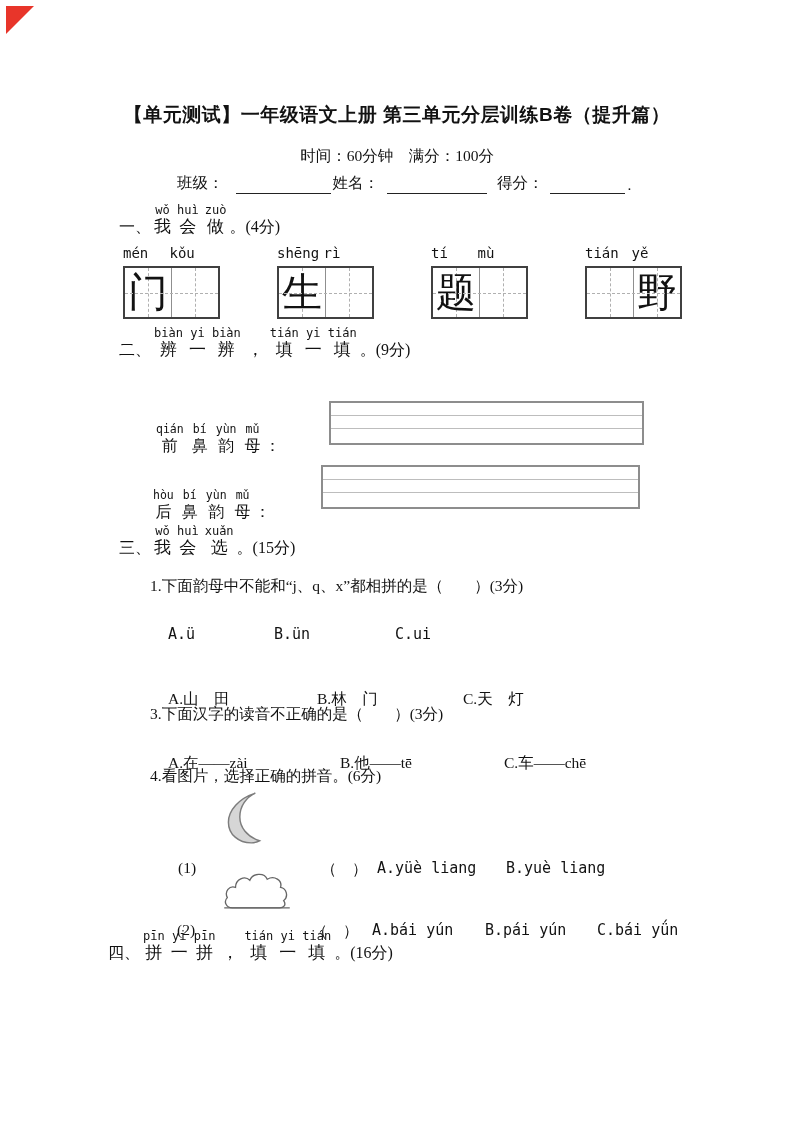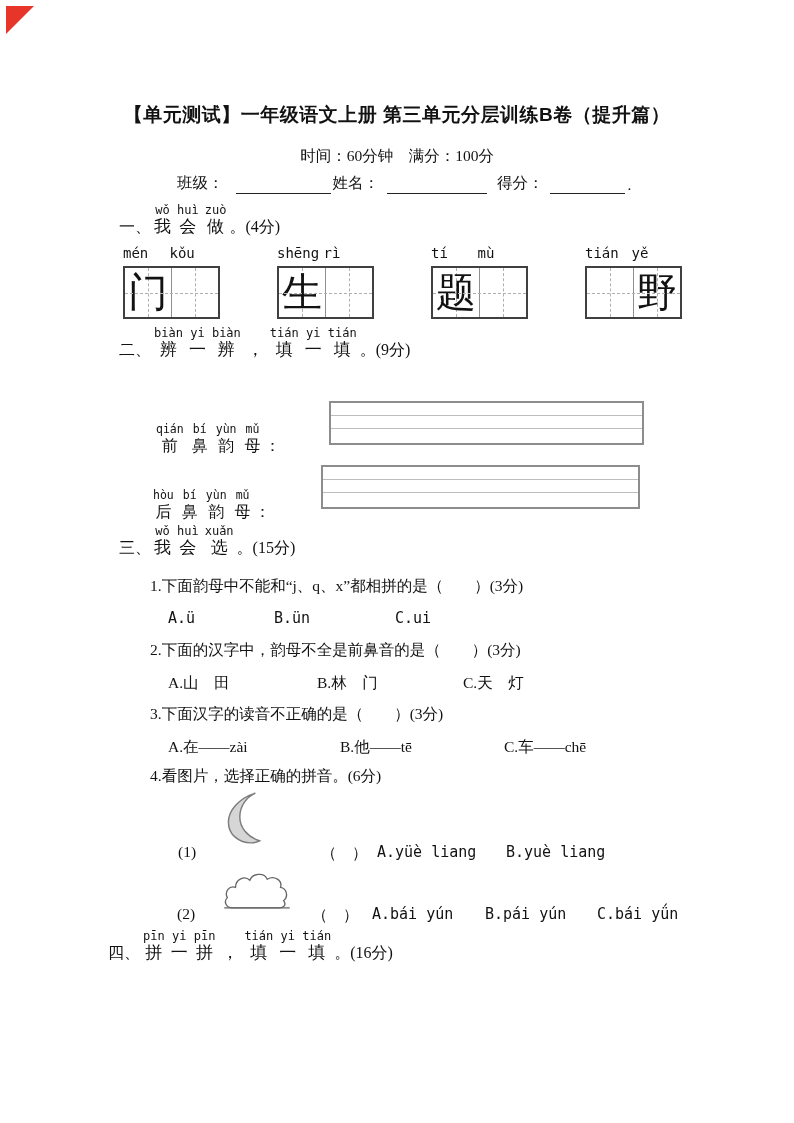--- a/index.html
+++ b/index.html
@@ -44,21 +44,21 @@
   .g2{left:321px;top:465px;width:315px;height:40px;}
   .gline{position:absolute;left:0;right:0;border-top:1px solid #bdbdbd;}
   .nasal{position:absolute;display:flex;align-items:flex-end;}
   .nasal .ruby{margin:0 4px;}
   .nasal .ruby .rt{font-size:11.5px;}
   .nasal .ruby .rb{font-size:16px;line-height:19px;}
   .nasal .colon{font-size:16px;line-height:19px;}
 
   .q{position:absolute;font-size:15.5px;white-space:pre;}
   .optrow{position:absolute;left:0;width:794px;height:22px;}
-  .opt{position:absolute;font-size:15.5px;white-space:pre;}
+  .opt{position:absolute;font-size:15.5px;white-space:pre;margin-top:16px;}
   .opt.pyo{font-family:"DejaVu Sans Mono",monospace;font-size:15px;}
   .figure{position:absolute;}
 </style>
 </head>
 <body>
 
 <div class="page">
 
   <div class="corner"></div>
 
@@ -221,21 +221,20 @@
     <span class="hsuf">。(15分)</span>
   </div>
 
   <div class="q" style="left:150px;top:576px">1.下面韵母中不能和“j、q、x”都相拼的是（　　）(3分)</div>
   <div class="optrow" style="top:609px">
     <span class="opt pyo" style="left:168px">A.ü</span>
     <span class="opt pyo" style="left:274px">B.ün</span>
     <span class="opt pyo" style="left:395px">C.ui</span>
   </div>
 
-  <div class="q" style="left:150px;top:640px">2.下面的汉字中，韵母不全是前鼻音的是（　　）(3分)</div>
   <div class="optrow" style="top:673px">
     <span class="opt" style="left:168px">A.山　田</span>
     <span class="opt" style="left:317px">B.林　门</span>
     <span class="opt" style="left:463px">C.天　灯</span>
   </div>
 
   <div class="q" style="left:150px;top:704px">3.下面汉字的读音不正确的是（　　）(3分)</div>
   <div class="optrow" style="top:737px">
     <span class="opt" style="left:168px">A.在——zài</span>
     <span class="opt" style="left:340px">B.他——tē</span>

